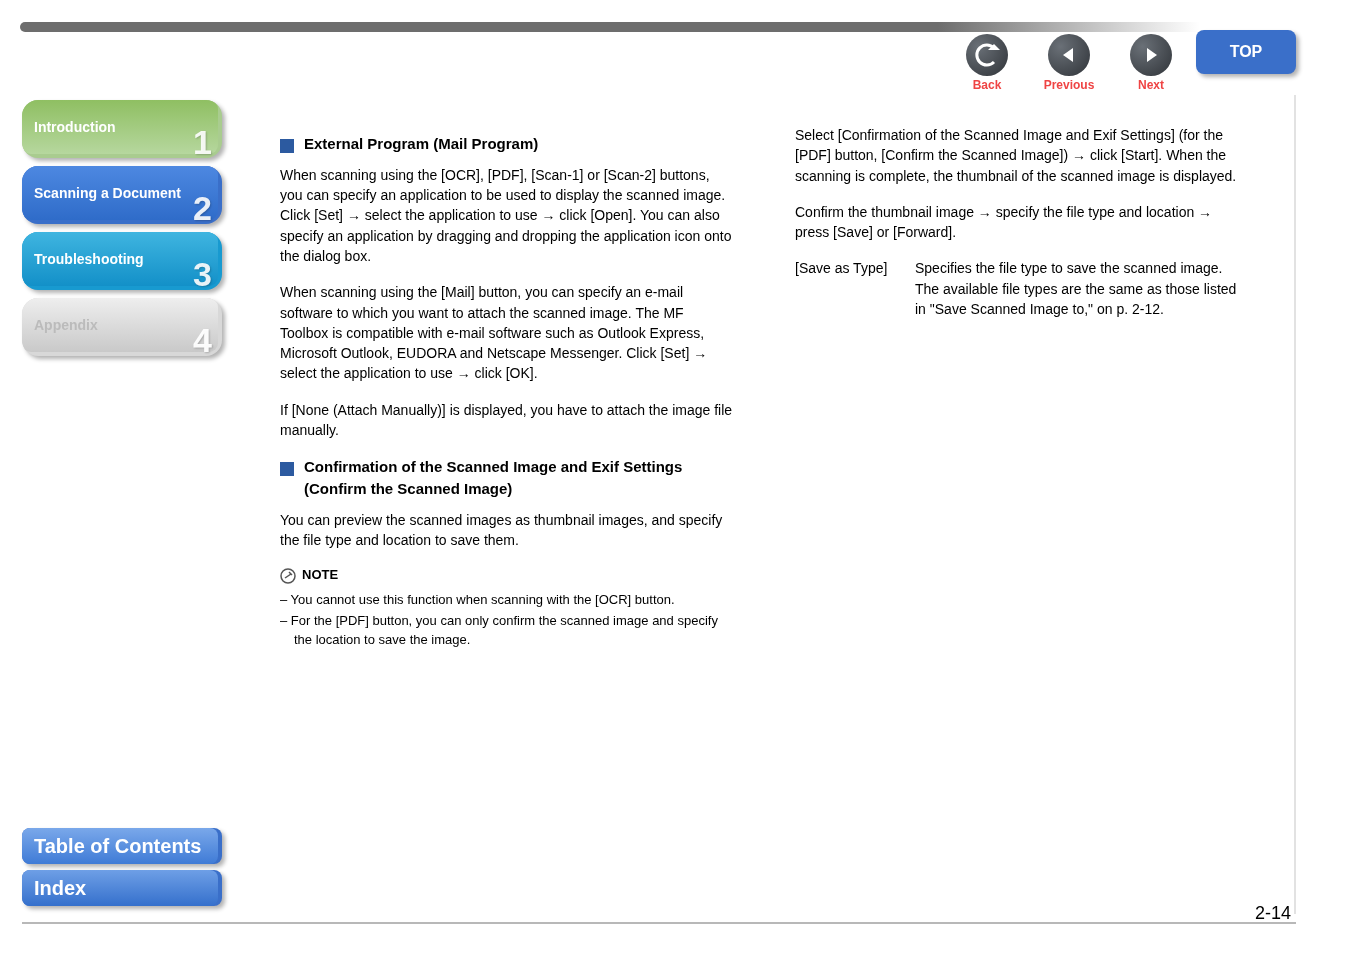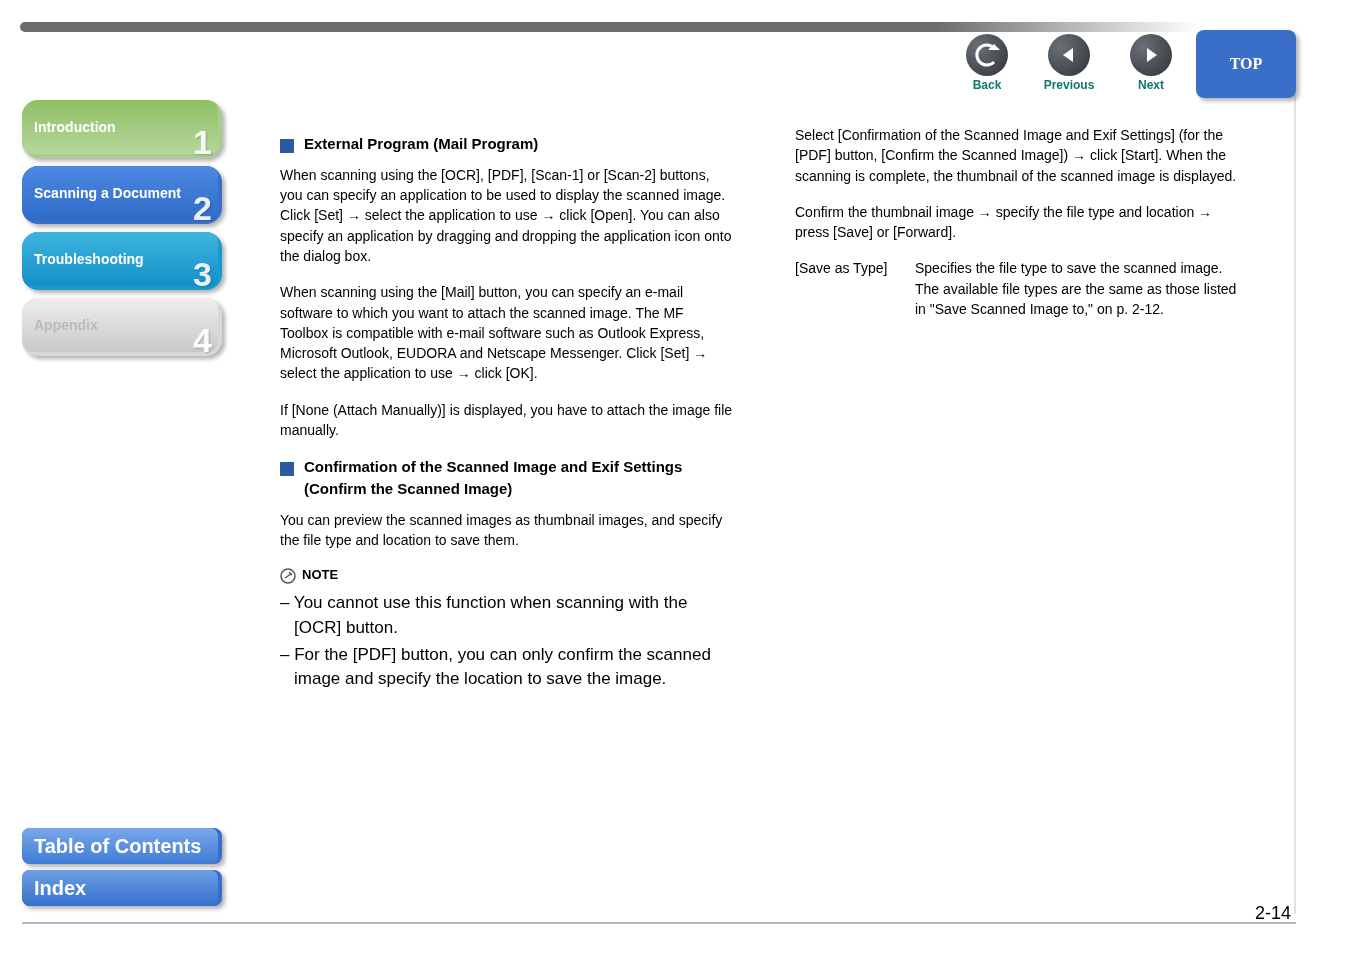--- a/index.html
+++ b/index.html
@@ -47,39 +47,38 @@
     border-radius: 50%;
     background: radial-gradient(circle at 30% 30%, #6a7077, #2f3338);
     display: flex;
     align-items: center;
     justify-content: center;
   }
   .nav-label {
     margin-top: 2px;
     font-size: 12px;
     font-weight: bold;
-    color: #0f766e;
+    color: #ef4444;
   }
   .top-pill {
     position: absolute;
     top: 30px;
     right: 55px;
     width: 100px;
-    height: 68px;
+    height: 44px;
     background: #3a6fc9;
     border-radius: 8px;
     box-shadow: 3px 3px 4px rgba(0,0,0,.3);
     display: flex;
     align-items: center;
     justify-content: center;
     color: #fff;
     font-weight: bold;
     font-size: 16px;
     z-index: 5;
-    font-family: Liberation Serif, serif;
   }
   .circle-btn svg { display:block; }
 
   
   .sidebar {
     position: absolute;
     left: 22px;
     top: 100px;
     width: 200px;
   }
@@ -154,21 +153,21 @@
     width: 455px;
     font-size: 14px;
     line-height: 1.45;
   }
   .h-row { display:flex; align-items:flex-start; gap:10px; margin: 8px 0 10px 0; }
   .sq { width:14px; height:14px; background:#2c5aa0; margin-top:6px; flex-shrink:0; }
   h2 { font-size: 15px; font-weight:bold; margin:0; color:#000; }
   .para { margin-bottom: 16px; }
   .note-head { display:flex; align-items:center; gap:6px; font-weight:bold; font-size:13px; margin-top:16px; }
   .note-icon { width:16px; height:16px; }
-  .note-list { margin: 6px 0 0 0; padding:0; list-style:none; font-size:17px; }
+  .note-list { margin: 6px 0 0 0; padding:0; list-style:none; font-size:13px; }
   .note-list li { padding-left: 14px; text-indent: -14px; margin-bottom:2px; }
   .dl-row { display:flex; margin-bottom: 14px; }
   .dl-term { width: 120px; flex-shrink:0; }
   .dl-def  { flex:1; }
 
   .page-num {
     position: absolute;
     right: 60px;
     bottom: 30px;
     font-size: 18px;

